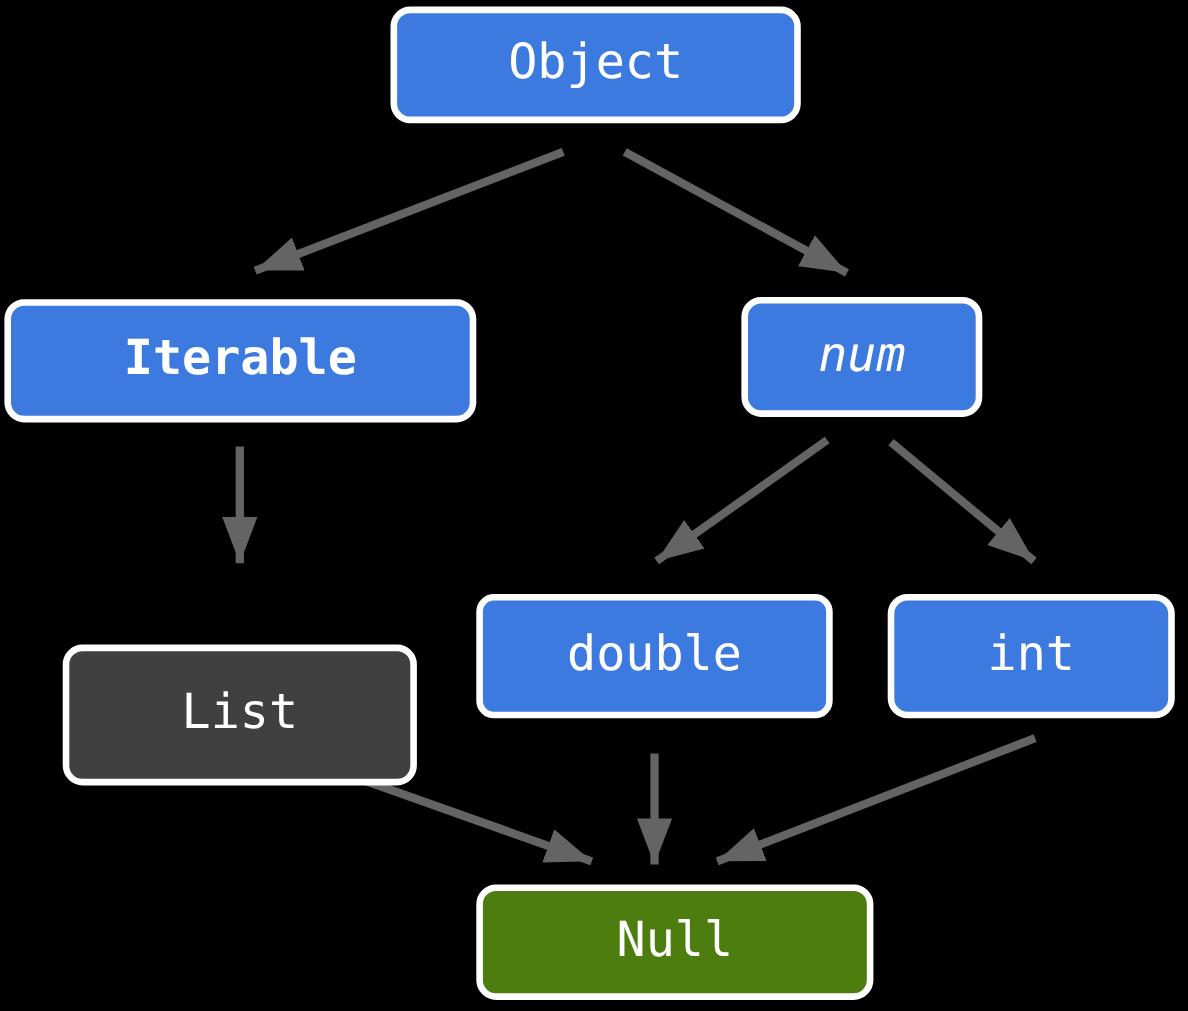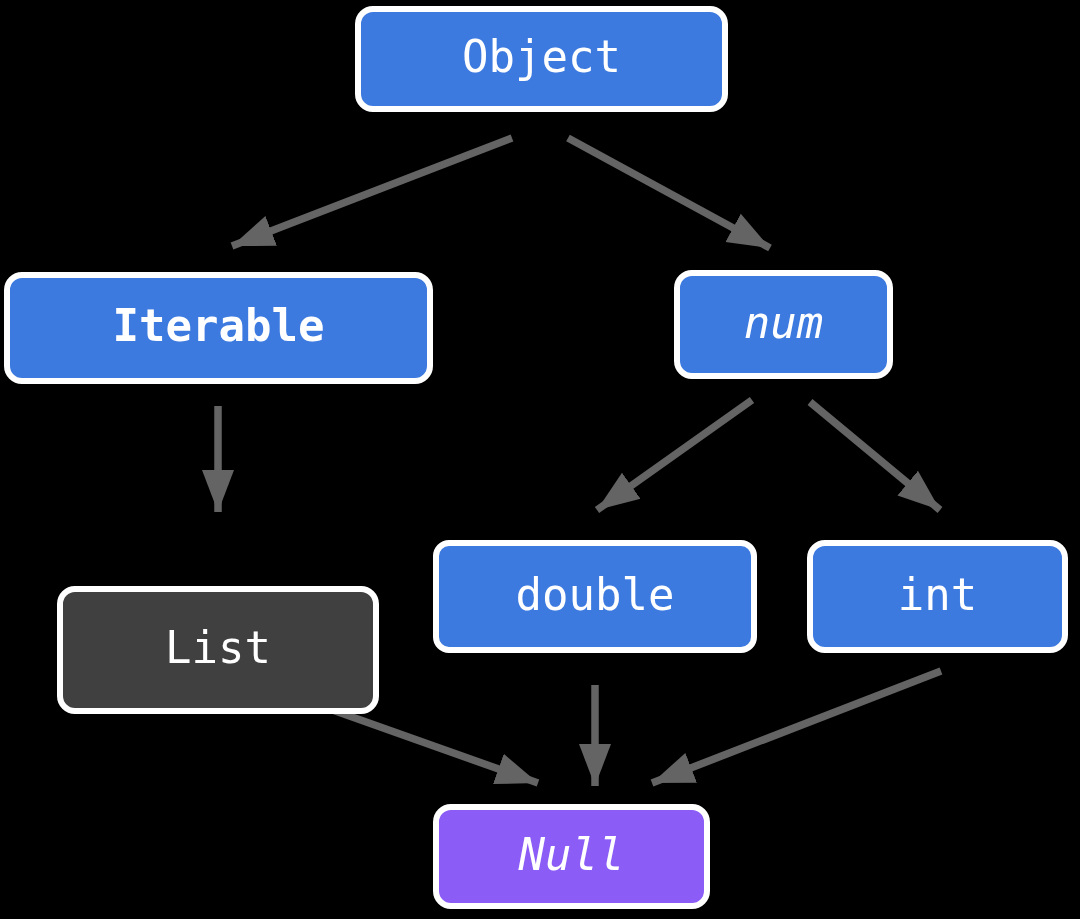--- a/index.html
+++ b/index.html
@@ -73,17 +73,17 @@
       </div>
       <div class="node" style="left: 57px; top: 540px; width: 322px; height: 128px; background: #404040; border-color: rgb(255, 255, 255); margin-top: 46px;">
         <span class="node-label" style="color: rgb(255, 255, 255);">List</span>
       </div>
       <div class="node" style="left: 433px; top: 540px; width: 324px; height: 113px; background: rgb(61, 122, 224); border-color: rgb(255, 255, 255); border-radius: 16px;">
         <span class="node-label" style="color: rgb(255, 255, 255);">double</span>
       </div>
       <div class="node" style="left: 807px; top: 540px; width: 261px; height: 113px; background: rgb(61, 122, 224); border-color: rgb(255, 255, 255);">
         <span class="node-label" style="color: rgb(255, 255, 255);">int</span>
       </div>
-      <div class="node" style="left: 433px; top: 804px; width: 277px; height: 105px; background: #8b5cf6; border-color: rgb(255, 255, 255); font-style: italic;">
+      <div class="node" style="left: 433px; top: 804px; width: 361px; height: 105px; background: #4d7c0f; border-color: rgb(255, 255, 255);">
         <span class="node-label" style="color: rgb(255, 255, 255);">Null</span>
       </div>
     </div>
 </div>
 
 </body></html>

